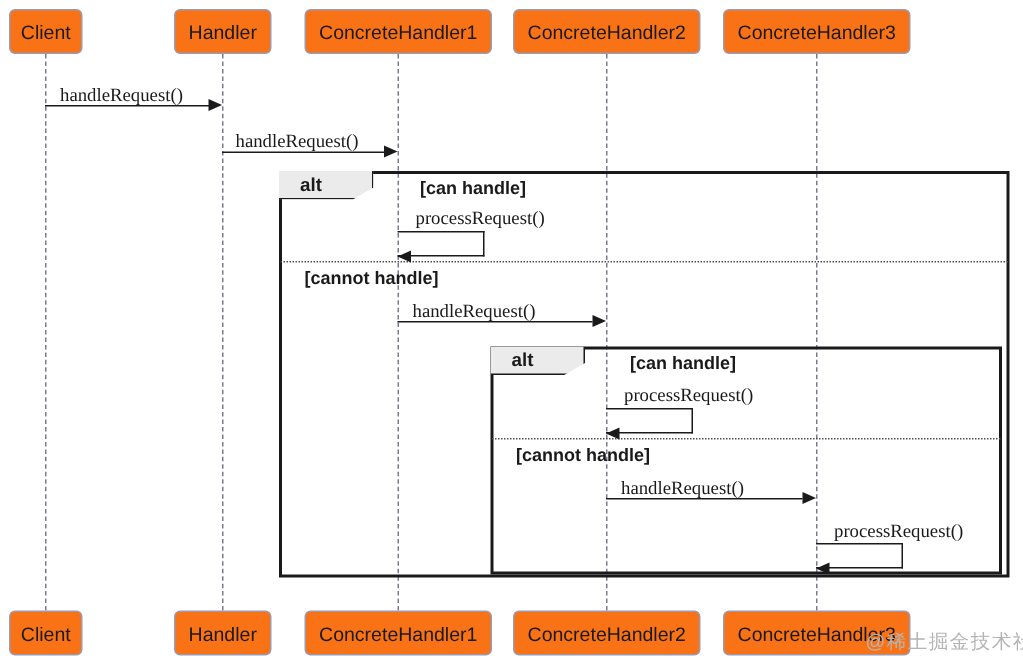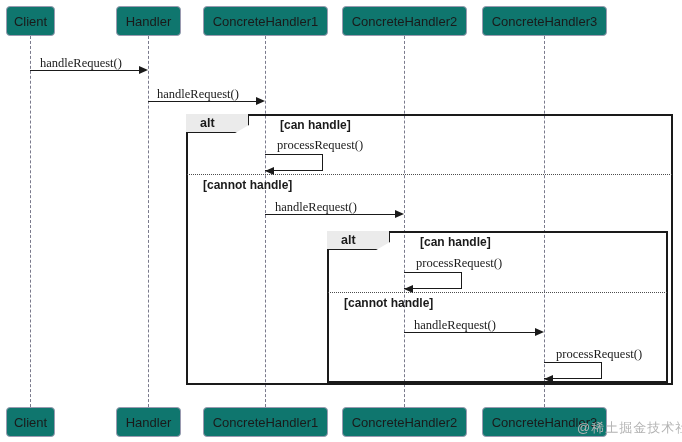--- a/index.html
+++ b/index.html
@@ -13,21 +13,21 @@
   #diagram {
     position: relative;
     width: 682px;
     height: 442px;
     background: #ffffff;
     overflow: hidden;
   }
   .participant-box {
     position: absolute;
     box-sizing: border-box;
-    background: #0f766e;
+    background: #f97316;
     border: 1px solid #9a9ab0;
     border-radius: 4px;
     display: flex;
     align-items: center;
     justify-content: center;
     font-size: 13px;
     color: #1a1a1a;
     height: 30px;
     white-space: nowrap;
   }

